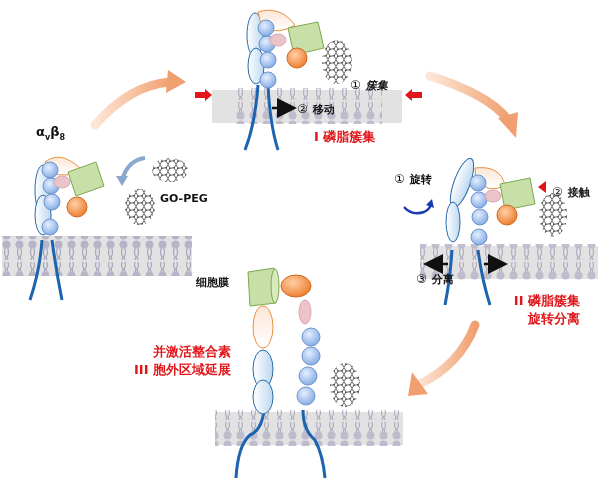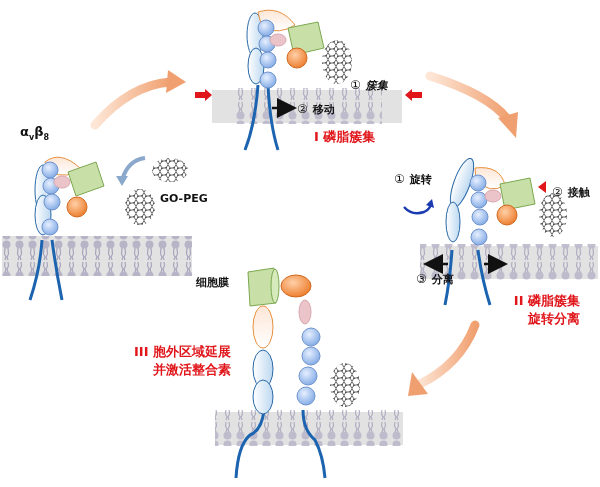--- a/index.html
+++ b/index.html
@@ -173,33 +173,33 @@
     <circle cx="311" cy="337" r="9" fill="url(#bead)" stroke="#6f94cc"></circle>
     <circle cx="311" cy="356" r="9" fill="url(#bead)" stroke="#6f94cc"></circle>
     <circle cx="308" cy="376" r="9" fill="url(#bead)" stroke="#6f94cc"></circle>
     <circle cx="306" cy="396" r="9" fill="url(#bead)" stroke="#6f94cc"></circle>
   </g>
   <g>
     <ellipse cx="345" cy="385" rx="15" ry="22" fill="url(#graphene)"></ellipse>
   </g>
 </svg>
 
-<div class="lbl greek" style="left:20px; top:124px;"><span>α</span><sub>v</sub><span>β</span><sub>8</sub></div>
+<div class="lbl greek" style="left:36px; top:124px;"><span>α</span><sub>v</sub><span>β</span><sub>8</sub></div>
 
 <div class="lbl" style="left:160px; top:192px;">GO-PEG</div>
 <div class="lbl" style="left:160px; top:276px;margin-left:36px;">细胞膜</div>
 
 <div class="lbl" style="left:350px; top:78px;font-style:italic;"><span class="num">①</span><span>簇集</span></div>
 <div class="lbl" style="left:297px; top:102px;"><span class="num">②</span><span>移动</span></div>
 <div class="lbl red" style="left:314px; top:128px;">I 磷脂簇集</div>
 
 <div class="lbl" style="left:394px; top:172px;text-align:center;"><span class="num">①</span><span>旋转</span></div>
 <div class="lbl" style="left:552px; top:185px;"><span class="num">②</span><span>接触</span></div>
 <div class="lbl" style="left:416px; top:272px;"><span class="num">③</span><span>分离</span></div>
 <div class="lbl red right" style="right:20px; top:292px;">
   <div>II 磷脂簇集</div>
   <div>旋转分离</div>
 </div>
 
 <div class="lbl red right" style="right:369px; top:343px;">
+  <div>并激活整合素</div>
   <div>III 胞外区域延展</div>
-  <div>并激活整合素</div>
 </div>
 
 </body></html>

